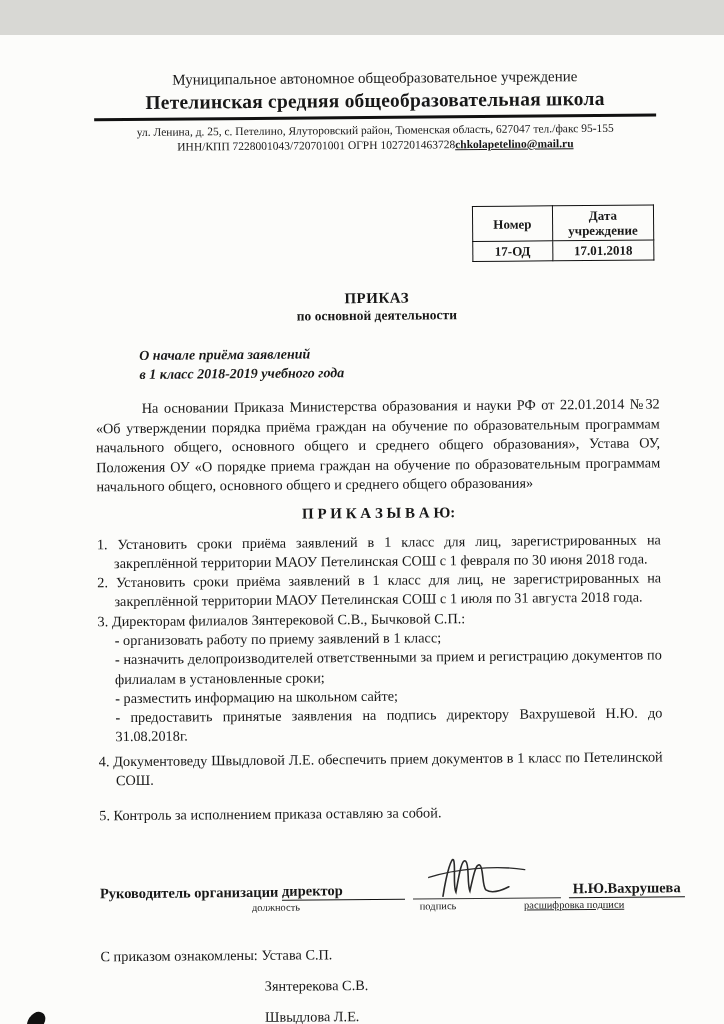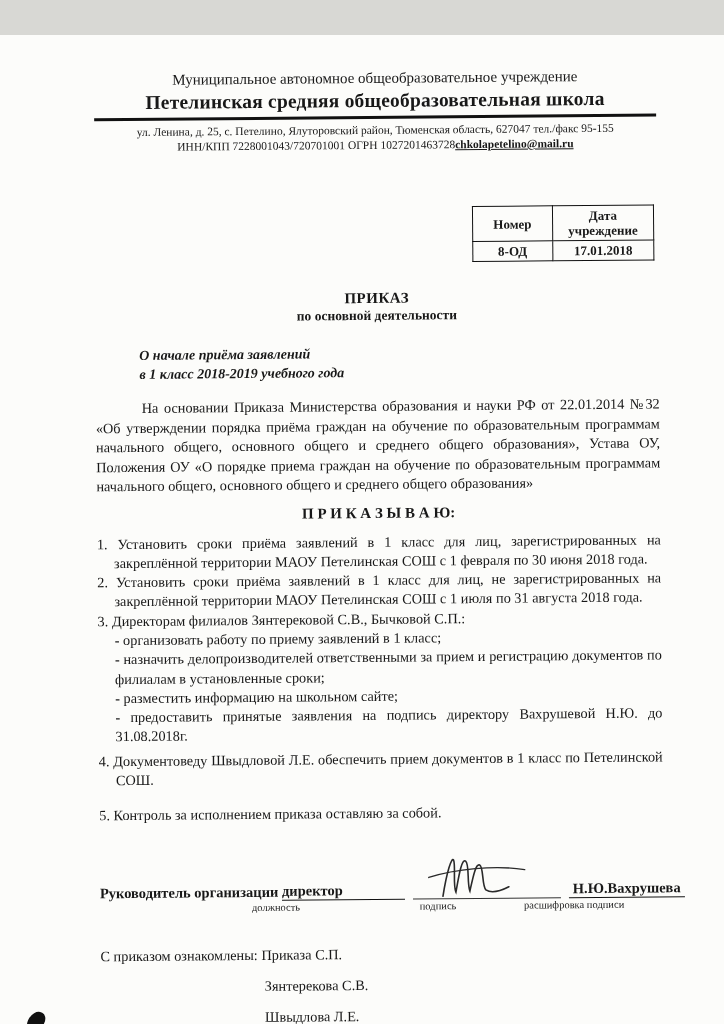--- a/index.html
+++ b/index.html
@@ -76,21 +76,21 @@
     width: 148px; height: 52px;
     border-bottom: 1.2px solid #333;
     margin: 0 8px;
     flex: none;
   }
   .sig-line svg { position: absolute; left: 8px; bottom: -4px; }
   .sig-name { border-bottom: 1.4px solid #111; padding: 0 4px; }
   .caption-row { display: flex; font-size: 10.5px; line-height: 13px; color: #222; }
   .cap-position { width: 258px; text-align: right; padding-right: 58px; }
   .cap-sign { width: 160px; text-align: center; }
-  .cap-name { padding-left: 6px; }
+  .cap-name { padding-left: 6px; text-decoration: underline; }
   
   .ack { margin-top: 32px; font-size: 14.3px; line-height: 19px; }
   .ack-name { margin-left: 164px; margin-top: 12px; }
   
   .artifact { position: absolute; background: #111; }
   .art-1 { left: 28px; top: 976px; width: 16px; height: 22px; border-radius: 60% 40% 55% 45%; transform: rotate(24deg); }
   .art-2 { left: 55px; top: 999px; width: 10px; height: 7px; border-radius: 50%; }
   .art-3 { left: 86px; top: 1004px; width: 12px; height: 5px; border-radius: 50%; transform: rotate(-10deg); }
   .art-4 { left: 40px; top: 1010px; width: 46px; height: 6px; border-radius: 40%; transform: rotate(3deg); }
 </style>
@@ -106,21 +106,21 @@
     <div class="addr-line">ул. Ленина, д. 25, с. Петелино, Ялуторовский район, Тюменская область, 627047 тел./факс 95-155</div>
     <div class="inn-line"><span>ИНН/КПП 7228001043/720701001 ОГРН 1027201463728</span><a class="email">chkolapetelino@mail.ru</a></div>
 
     <table class="meta">
       <tbody>
           <tr>
         <th>Номер</th>
         <th>Дата учреждение</th>
       </tr>
       <tr>
-        <td>8-ОД</td>
+        <td>17-ОД</td>
         <td>17.01.2018</td>
       </tr>
     </tbody>
       </table>
 
     <div class="order-title">ПРИКАЗ</div>
     <div class="order-subtitle">по основной деятельности</div>
 
     <div class="subject">
       <div>О начале приёма заявлений</div>
@@ -155,21 +155,21 @@
       </span>
       <span class="sig-bold sig-name">Н.Ю.Вахрушева</span>
     </div>
     <div class="caption-row">
       <span class="cap-position">должность</span>
       <span class="cap-sign">подпись</span>
       <span class="cap-name">расшифровка подписи</span>
     </div>
 
     <div class="ack">
-      <div class="ack-line"><span>С приказом ознакомлены:</span> <span>Приказа С.П.</span></div>
+      <div class="ack-line"><span>С приказом ознакомлены:</span> <span>Устава С.П.</span></div>
       <div class="ack-name">Зянтерекова С.В.</div>
       <div class="ack-name">Швыдлова Л.Е.</div>
       <div class="ack-name">Кривощекова В.А.</div>
     </div>
 
   </div>
 
   <div class="artifact art-1"></div>
   <div class="artifact art-2"></div>
   <div class="artifact art-3"></div>

